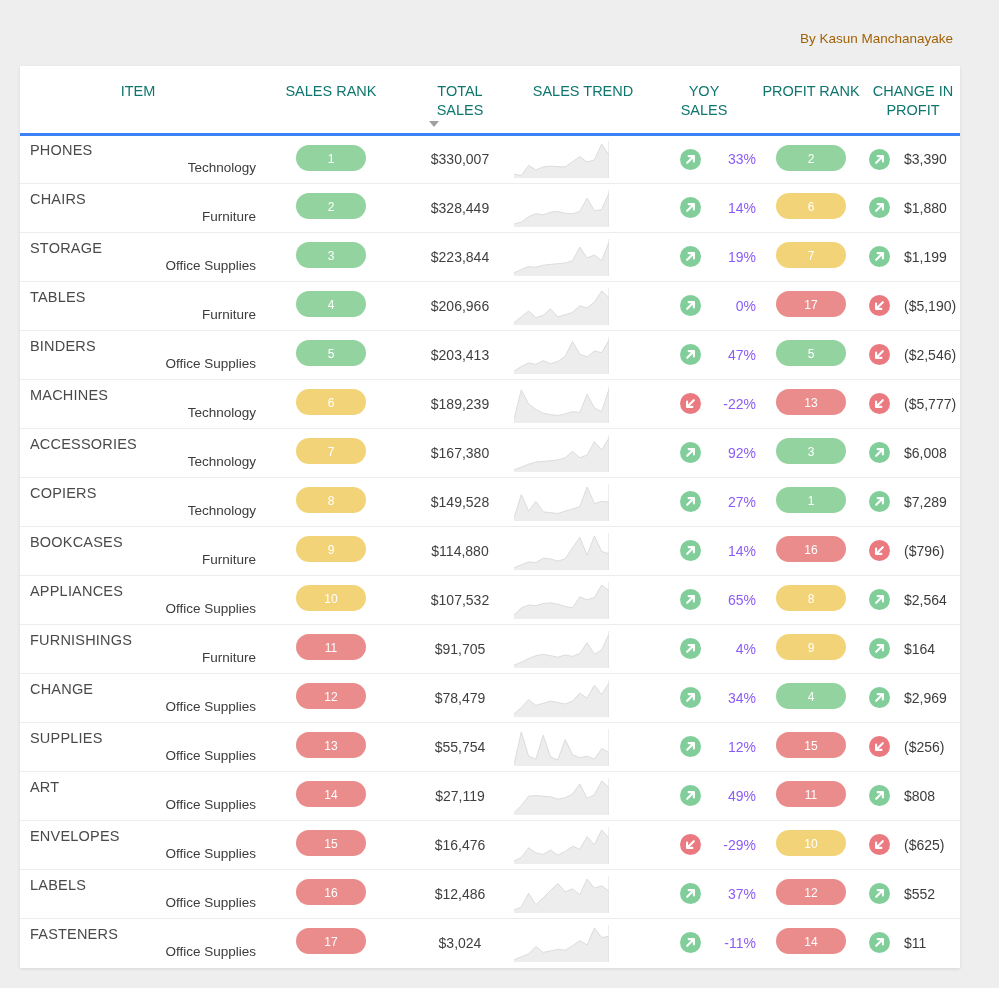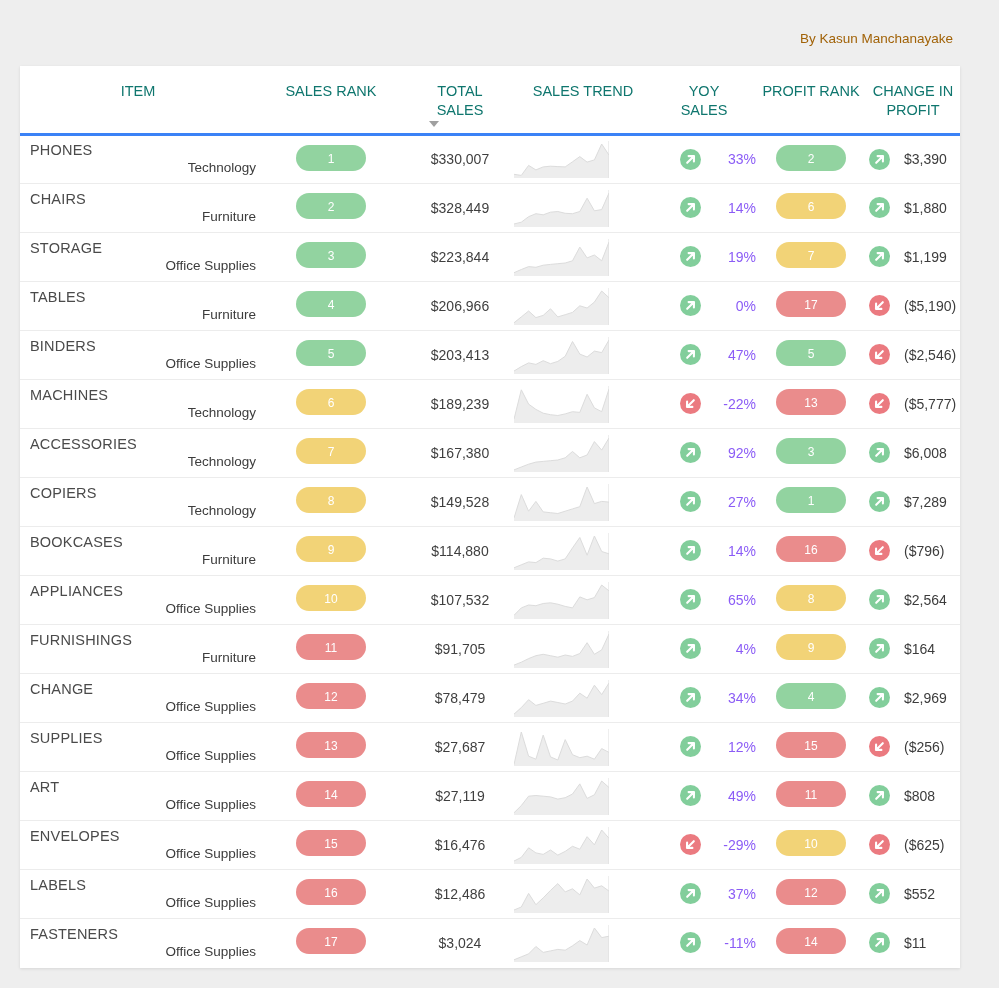--- a/index.html
+++ b/index.html
@@ -646,21 +646,21 @@
                 <span class="change-val">$2,969</span>
               </div>
             </td>
           </tr>
           <tr>
             <td class="item-cell">
               <div class="item-name">SUPPLIES</div>
               <div class="item-cat">Office Supplies</div>
             </td>
             <td class="rank-cell"><span class="pill" style="background:#EA8C8C"><span>13</span></span></td>
-            <td class="total-cell">$27,687</td>
+            <td class="total-cell">$55,754</td>
             <td class="trend-cell">
               <svg width="95" height="40" viewBox="0 0 95 40">
                 <path d="M0,39 L0.0,37.5 L7.3,5.0 L14.6,29.2 L21.9,32.2 L29.2,8.1 L36.5,29.9 L43.8,33.0 L51.2,12.6 L58.5,27.7 L65.8,30.7 L73.1,29.2 L80.4,32.2 L87.7,21.6 L95.0,25.4 L95,39 Z" fill="#EDEDED"></path>
                 <path d="M0.0,37.5 L7.3,5.0 L14.6,29.2 L21.9,32.2 L29.2,8.1 L36.5,29.9 L43.8,33.0 L51.2,12.6 L58.5,27.7 L65.8,30.7 L73.1,29.2 L80.4,32.2 L87.7,21.6 L95.0,25.4" fill="none" stroke="#DCDCDC" stroke-width="1"></path>
                 <line x1="95" y1="2" x2="95" y2="39" stroke="#DCDCDC" stroke-width="1"></line>
               </svg>
             </td>
             <td class="yoy-cell">
               <div class="yoy-inner">
                 <svg class="arrow-badge" width="21" height="21" viewBox="0 0 21 21">

